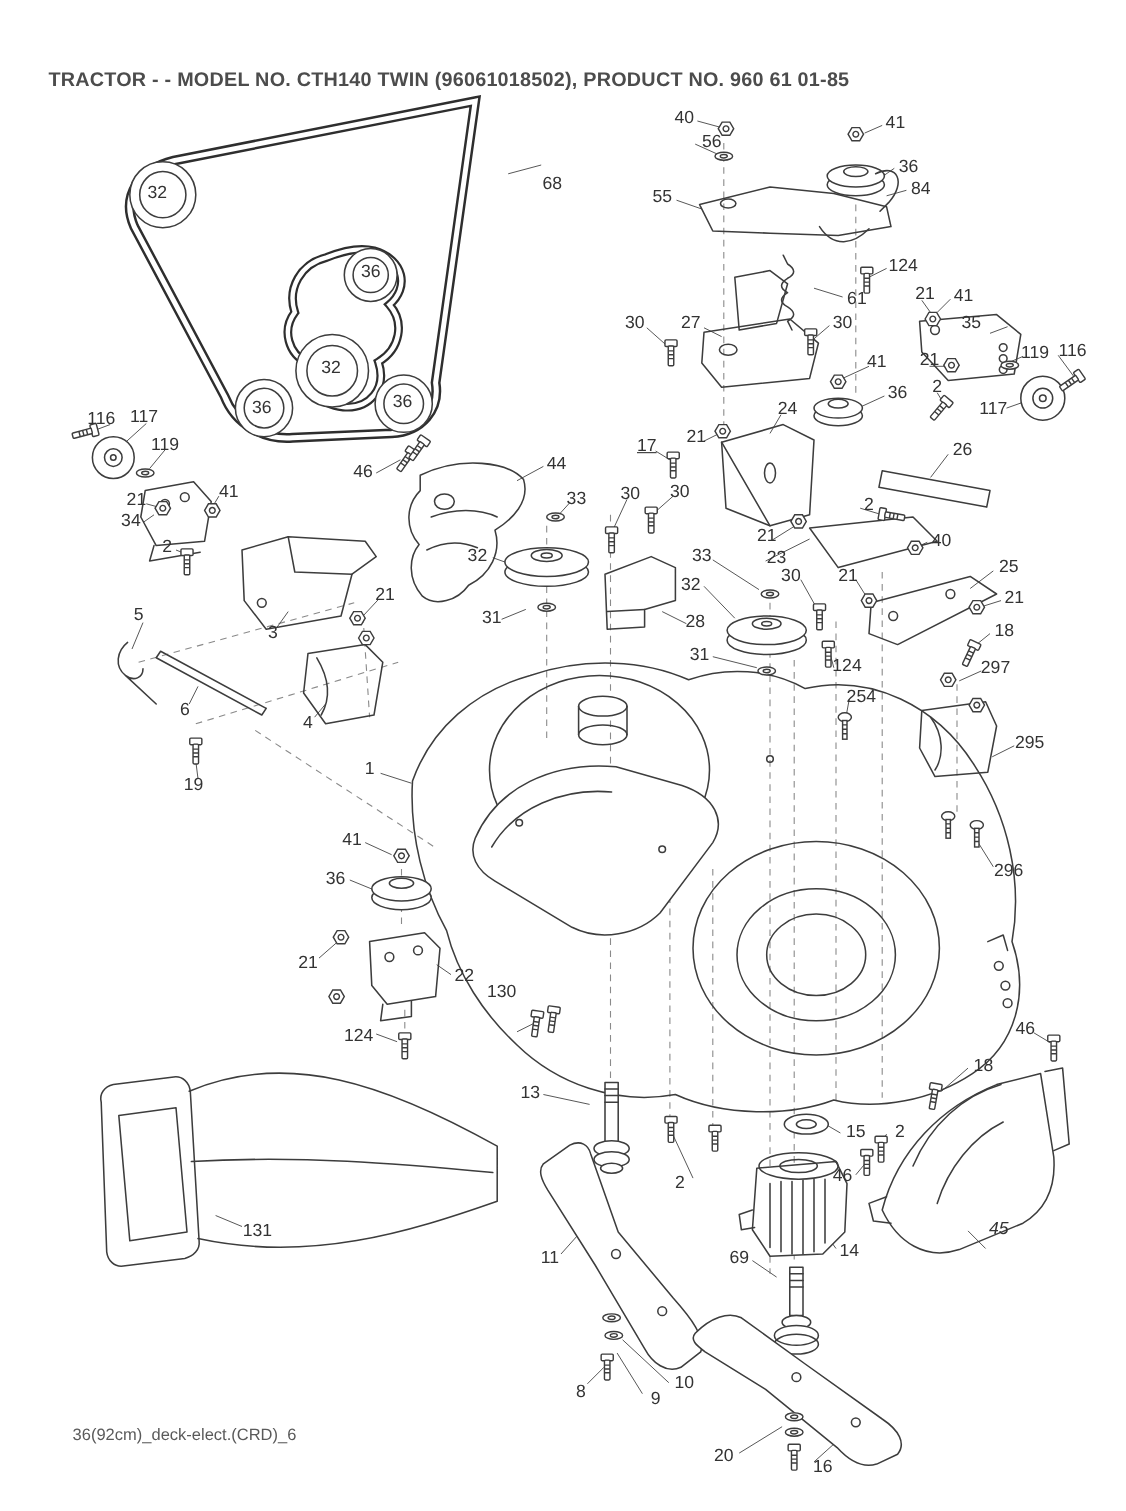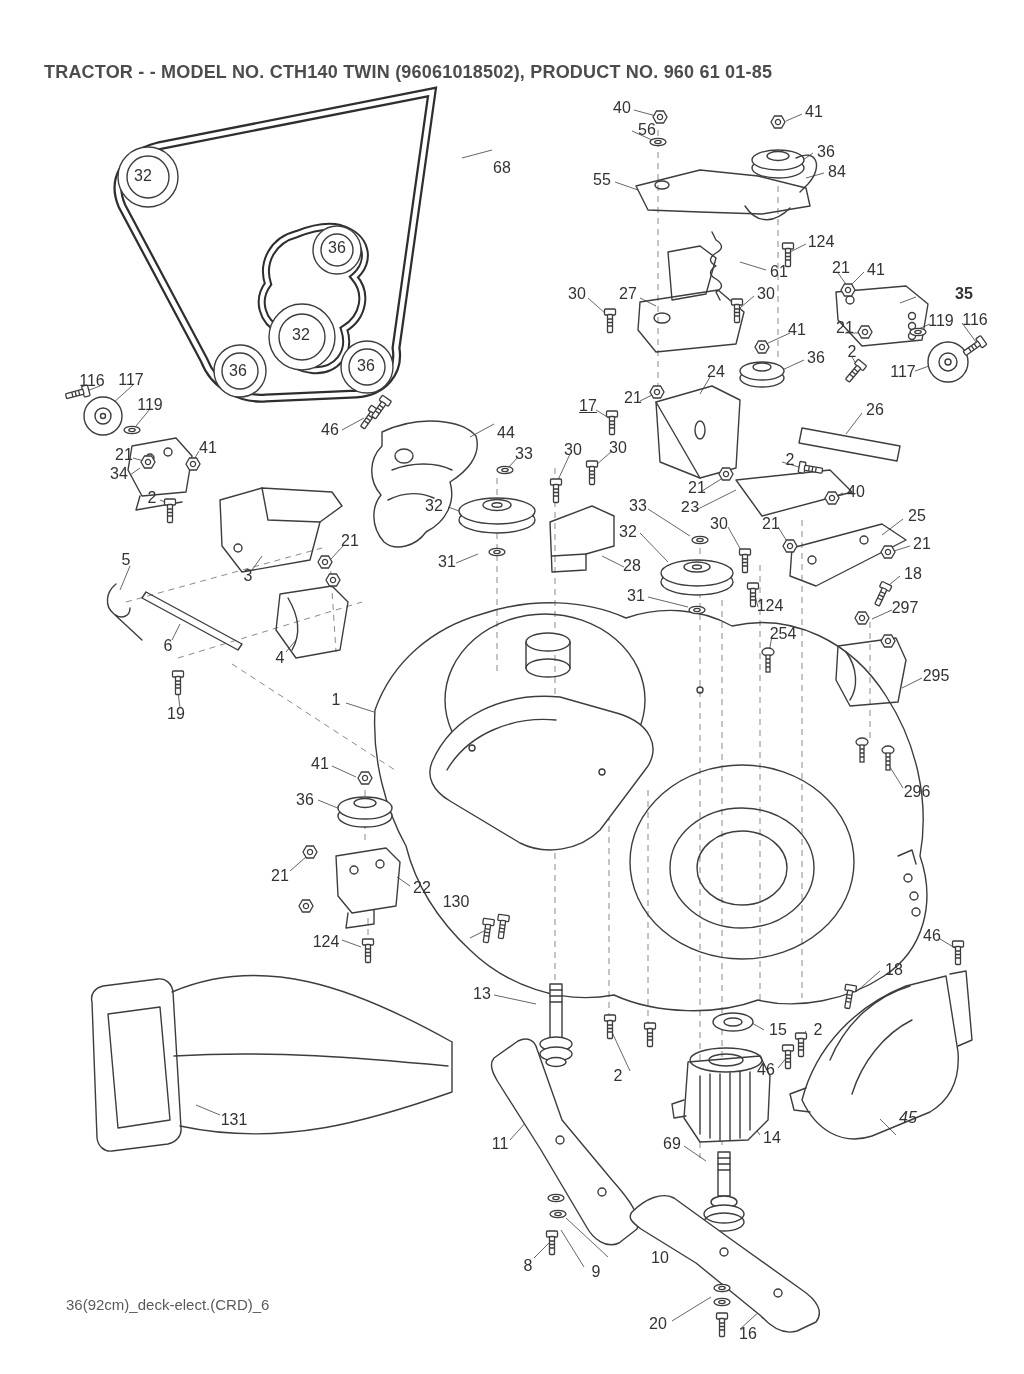--- a/index.html
+++ b/index.html
@@ -313,47 +313,47 @@
       <span class="callout" style="left: 826px; top: 152px;">36</span>
       <span class="callout" style="left: 837px; top: 172px;">84</span>
       <span class="callout" style="left: 602px; top: 180px;">55</span>
       <span class="callout" style="left: 821px; top: 242px;">124</span>
       <span class="callout" style="left: 779px; top: 272px;">61</span>
       <span class="callout" style="left: 577px; top: 294px;">30</span>
       <span class="callout" style="left: 628px; top: 294px;">27</span>
       <span class="callout" style="left: 766px; top: 294px;">30</span>
       <span class="callout" style="left: 841px; top: 268px;">21</span>
       <span class="callout" style="left: 876px; top: 270px;">41</span>
-      <span class="callout" style="left: 964px; top: 294px; font-weight: bold;">35</span>
+      <span class="callout" style="left: 883px; top: 294px;">35</span>
       <span class="callout" style="left: 941px; top: 321px;">119</span>
       <span class="callout" style="left: 975px; top: 320px;">116</span>
       <span class="callout" style="left: 845px; top: 328px;">21</span>
       <span class="callout" style="left: 852px; top: 352px;">2</span>
       <span class="callout" style="left: 903px; top: 372px;">117</span>
       <span class="callout" style="left: 797px; top: 330px;">41</span>
       <span class="callout" style="left: 816px; top: 358px;">36</span>
       <span class="callout" style="left: 716px; top: 372px;">24</span>
       <span class="callout" style="left: 588px; top: 406px; text-decoration: underline;">17</span>
       <span class="callout" style="left: 633px; top: 398px;">21</span>
       <span class="callout" style="left: 875px; top: 410px;">26</span>
       <span class="callout" style="left: 92px; top: 381px;">116</span>
       <span class="callout" style="left: 131px; top: 380px;">117</span>
       <span class="callout" style="left: 150px; top: 405px;">119</span>
       <span class="callout" style="left: 330px; top: 430px;">46</span>
-      <span class="callout" style="left: 506px; top: 433px;">44</span>
+      <span class="callout" style="left: 506px; top: 422px;">44</span>
       <span class="callout" style="left: 524px; top: 454px;">33</span>
       <span class="callout" style="left: 573px; top: 450px;">30</span>
       <span class="callout" style="left: 618px; top: 448px;">30</span>
       <span class="callout" style="left: 124px; top: 455px;">21</span>
       <span class="callout" style="left: 208px; top: 448px;">41</span>
       <span class="callout" style="left: 119px; top: 474px;">34</span>
       <span class="callout" style="left: 790px; top: 460px;">2</span>
       <span class="callout" style="left: 856px; top: 492px;">40</span>
       <span class="callout" style="left: 697px; top: 488px;">21</span>
-      <span class="callout" style="left: 690px; top: 508px; font-family: Liberation Mono, monospace;">23</span>
+      <span class="callout" style="left: 706px; top: 508px;">23</span>
       <span class="callout" style="left: 434px; top: 506px;">32</span>
       <span class="callout" style="left: 638px; top: 506px;">33</span>
       <span class="callout" style="left: 628px; top: 532px;">32</span>
       <span class="callout" style="left: 719px; top: 524px;">30</span>
       <span class="callout" style="left: 771px; top: 524px;">21</span>
       <span class="callout" style="left: 917px; top: 516px;">25</span>
       <span class="callout" style="left: 922px; top: 544px;">21</span>
       <span class="callout" style="left: 152px; top: 498px;">2</span>
       <span class="callout" style="left: 248px; top: 576px;">3</span>
       <span class="callout" style="left: 350px; top: 541px;">21</span>
@@ -383,21 +383,21 @@
       <span class="callout" style="left: 778px; top: 1030px;">15</span>
       <span class="callout" style="left: 818px; top: 1030px;">2</span>
       <span class="callout" style="left: 618px; top: 1076px;">2</span>
       <span class="callout" style="left: 766px; top: 1070px;">46</span>
       <span class="callout" style="left: 234px; top: 1120px;">131</span>
       <span class="callout" style="left: 500px; top: 1144px;">11</span>
       <span class="callout" style="left: 672px; top: 1144px;">69</span>
       <span class="callout" style="left: 772px; top: 1138px;">14</span>
       <span class="callout" style="left: 908px; top: 1118px; font-style: italic;">45</span>
       <span class="callout" style="left: 528px; top: 1266px;">8</span>
-      <span class="callout" style="left: 622px; top: 1258px; margin-left: 38px;">10</span>
+      <span class="callout" style="left: 622px; top: 1258px;">10</span>
       <span class="callout" style="left: 596px; top: 1272px;">9</span>
       <span class="callout" style="left: 658px; top: 1324px;">20</span>
       <span class="callout" style="left: 748px; top: 1334px;">16</span>
     </div>
 
   <div class="footer">36(92cm)_deck-elect.(CRD)_6</div>
 
 </div>
 
 </body></html>

